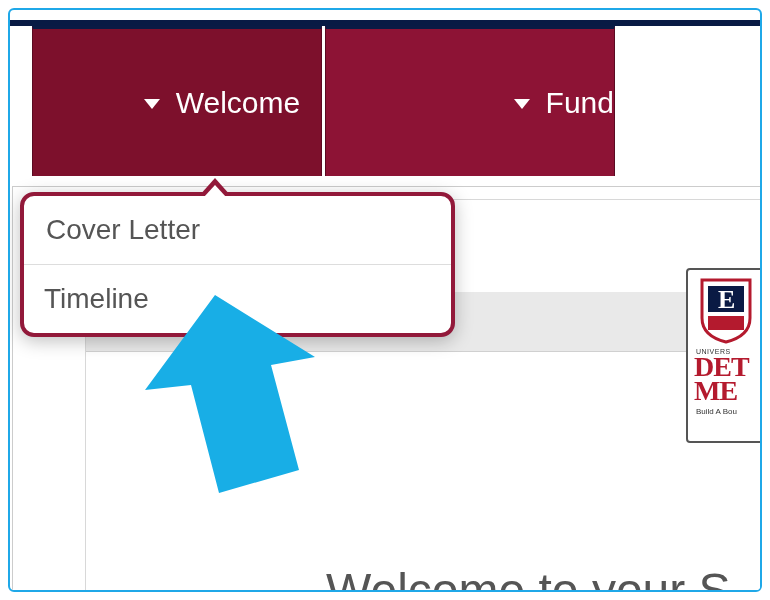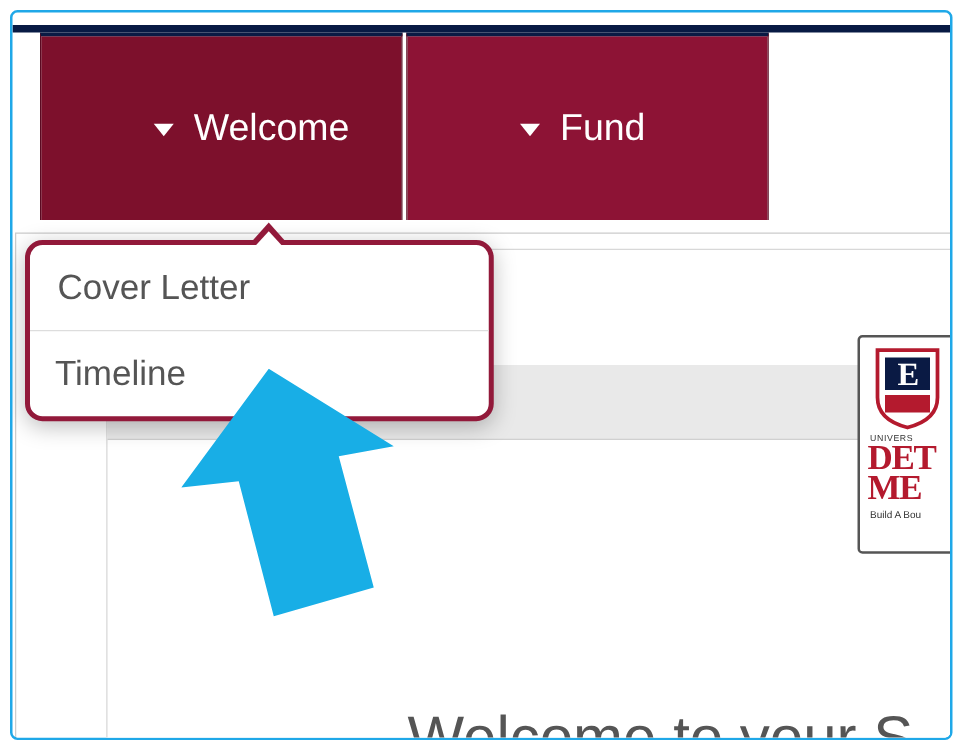--- a/index.html
+++ b/index.html
@@ -50,23 +50,25 @@
       display: flex;
       align-items: center;
       padding-left: 90px;
       color: #fff;
       font-size: 30px;
       font-weight: 400;
       cursor: pointer;
     }
     .tab.active {
       background: linear-gradient(to bottom, #7d102c 0%, #7d102c 100%);
+      justify-content: center;
     }
     .tab:nth-child(2) {
       flex: 0 0 290px;
+      justify-content: flex-end;
     }
     .tri {
       display: inline-block;
       width: 0; height: 0;
       border-left: 8px solid transparent;
       border-right: 8px solid transparent;
       border-top: 10px solid #fff;
       margin-right: 16px;
       margin-top: 2px;
     }
@@ -103,21 +105,21 @@
       left: 240px;
       font-size: 48px;
       color: #555;
       font-weight: 400;
       white-space: nowrap;
     }
     .dropdown {
       position: absolute;
       top: 182px;
       left: 10px;
-      width: 375px;
+      width: 435px;
       background: #fff;
       border: 4px solid #92193a;
       border-radius: 14px;
       z-index: 20;
       box-shadow: 0 4px 18px rgba(0,0,0,0.25);
     }
     .dd-arrow {
       position: absolute;
       top: -18px;
       left: 175px;

